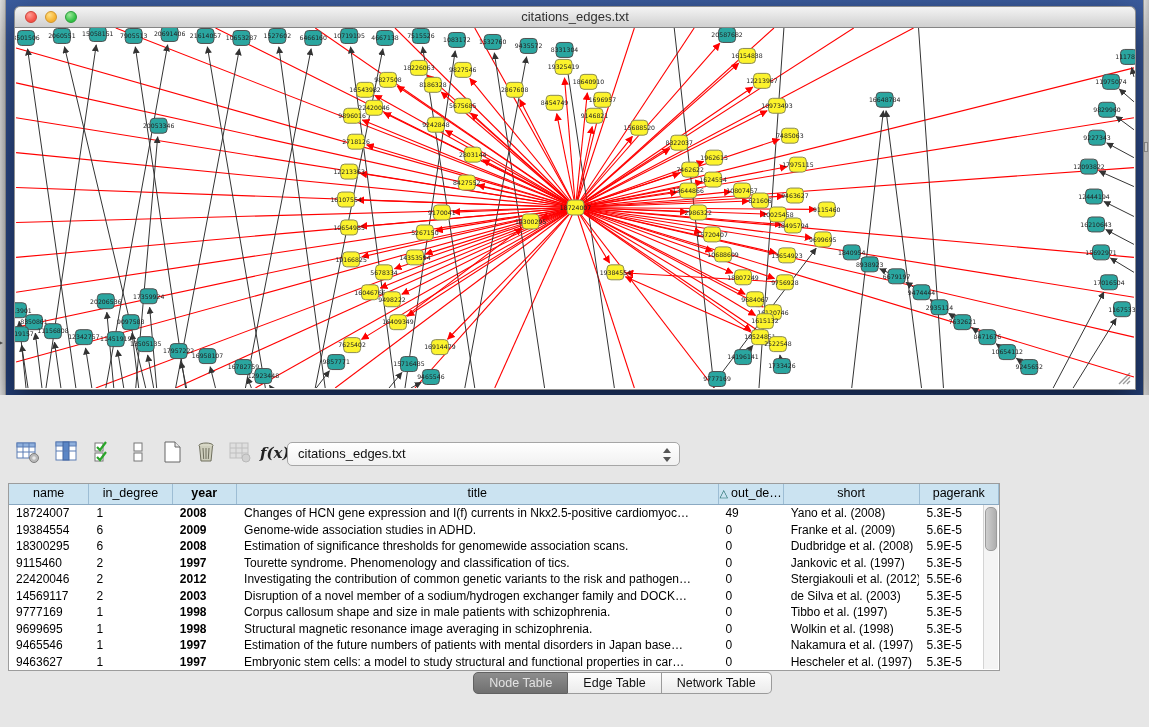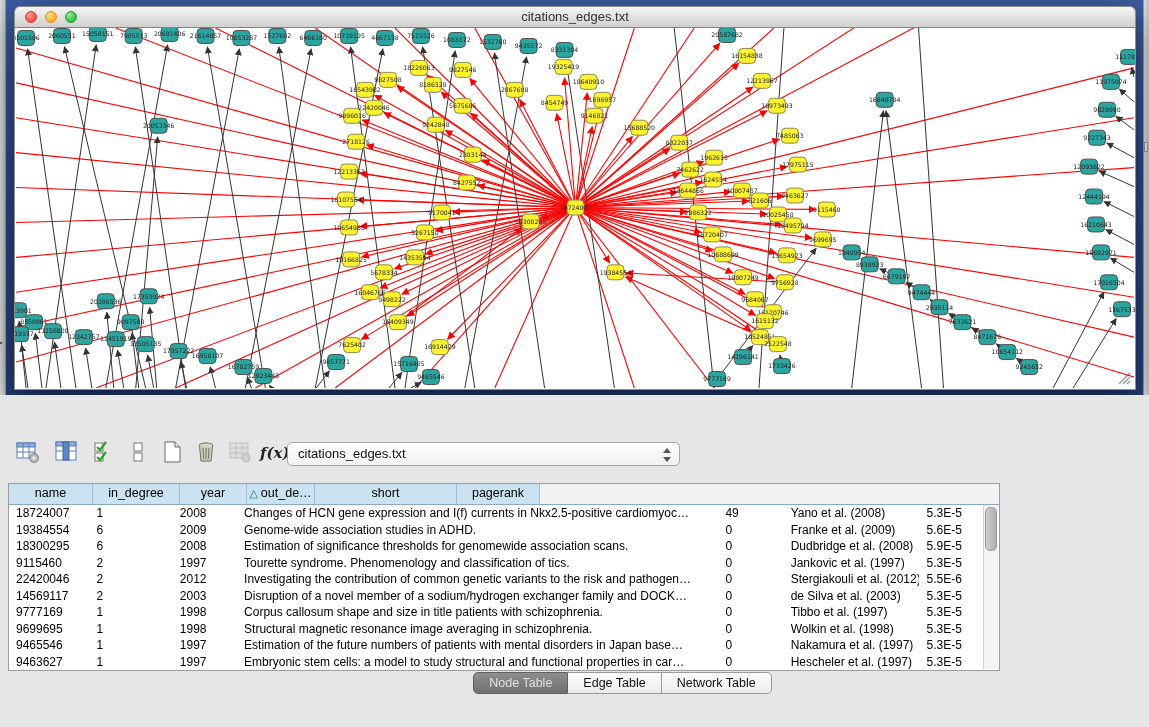--- a/index.html
+++ b/index.html
@@ -53,21 +53,21 @@
 
   .tableWrap{position:absolute;left:8px;top:88px;width:992px;height:188px;background:#ffffff;
              border:1px solid #9c9c9c;box-sizing:border-box;}
   .thead{display:flex;height:20px;background:#f2f2f2;border-bottom:1px solid #8aa9c2;}
   .th{background:#cbe3f1;border-right:1px solid #9dbdd4;box-sizing:border-box;text-align:center;
       font-size:12.5px;line-height:19px;color:#000;overflow:hidden;white-space:nowrap;}
   .th .sort{color:#1e6a6a;font-size:11px;margin-right:3px;}
   .tr{display:flex;height:16.5px;}
   .td{font-size:12px;line-height:16.5px;padding-left:7px;box-sizing:border-box;color:#000;
       overflow:hidden;white-space:nowrap;}
-  .c0{width:84px;}.c1{width:87px;}.c2{width:67px;}.c3{width:504px;}.c4{width:68px;}.c5{width:142px;}.c6{width:83px;}
+  .c0{width:84px;}.c1{width:87px;}.c2{width:67px;font-weight:bold;}.c3{width:504px;}.c4{width:68px;}.c5{width:142px;}.c6{width:83px;}
   .vscroll{position:absolute;right:1px;top:21px;bottom:1px;width:14px;background:#f4f4f4;border-left:1px solid #d4d4d4;}
   .vthumb{position:absolute;left:1px;top:2px;width:10px;height:42px;border-radius:5px;
           background:linear-gradient(90deg,#cfcfcf,#aeaeae);border:1px solid #9b9b9b;}
 
   .tabs{position:absolute;left:0;top:277px;width:100%;display:flex;justify-content:center;padding-left:48px;}
   .seg{height:20px;line-height:20px;font-size:12.5px;padding:0 15px;
        background:linear-gradient(#fdfdfd,#ebebeb);border:1px solid #9b9b9b;border-left:none;color:#111;cursor:default;}
   .seg:first-child{border-left:1px solid #9b9b9b;border-radius:5px 0 0 5px;}
   .seg:last-child{border-radius:0 5px 5px 0;}
   .seg.sel{background:linear-gradient(#8d8d8d,#6f6f6f);color:#e3e3e3;border-color:#616161;}
@@ -836,20 +836,21 @@
             <span class="dn"></span>
         </span>
       </div>
     </div>
 
     <div class="tableWrap">
       <div class="thead">
           <div class="th c0">name</div>
           <div class="th c1">in_degree</div>
           <div class="th c2">year</div>
+          <div class="th c3">title</div>
           <div class="th c4"><span class="sort">△</span>out_de…</div>
           <div class="th c5">short</div>
           <div class="th c6">pagerank</div>
         </div>
       <div class="tbody">
           <div class="tr">
             <div class="td c0">18724007</div>
             <div class="td c1">1</div>
             <div class="td c2">2008</div>
             <div class="td c3">Changes of HCN gene expression and I(f) currents in Nkx2.5-positive cardiomyoc…</div>
@@ -899,21 +900,21 @@
             <div class="td c2">2003</div>
             <div class="td c3">Disruption of a novel member of a sodium/hydrogen exchanger family and DOCK…</div>
             <div class="td c4">0</div>
             <div class="td c5">de Silva et al. (2003)</div>
             <div class="td c6">5.3E-5</div>
           </div>
           <div class="tr">
             <div class="td c0">9777169</div>
             <div class="td c1">1</div>
             <div class="td c2">1998</div>
-            <div class="td c3">Corpus callosum shape and size in title patients with schizophrenia.</div>
+            <div class="td c3">Corpus callosum shape and size in male patients with schizophrenia.</div>
             <div class="td c4">0</div>
             <div class="td c5">Tibbo et al. (1997)</div>
             <div class="td c6">5.3E-5</div>
           </div>
           <div class="tr">
             <div class="td c0">9699695</div>
             <div class="td c1">1</div>
             <div class="td c2">1998</div>
             <div class="td c3">Structural magnetic resonance image averaging in schizophrenia.</div>
             <div class="td c4">0</div>

